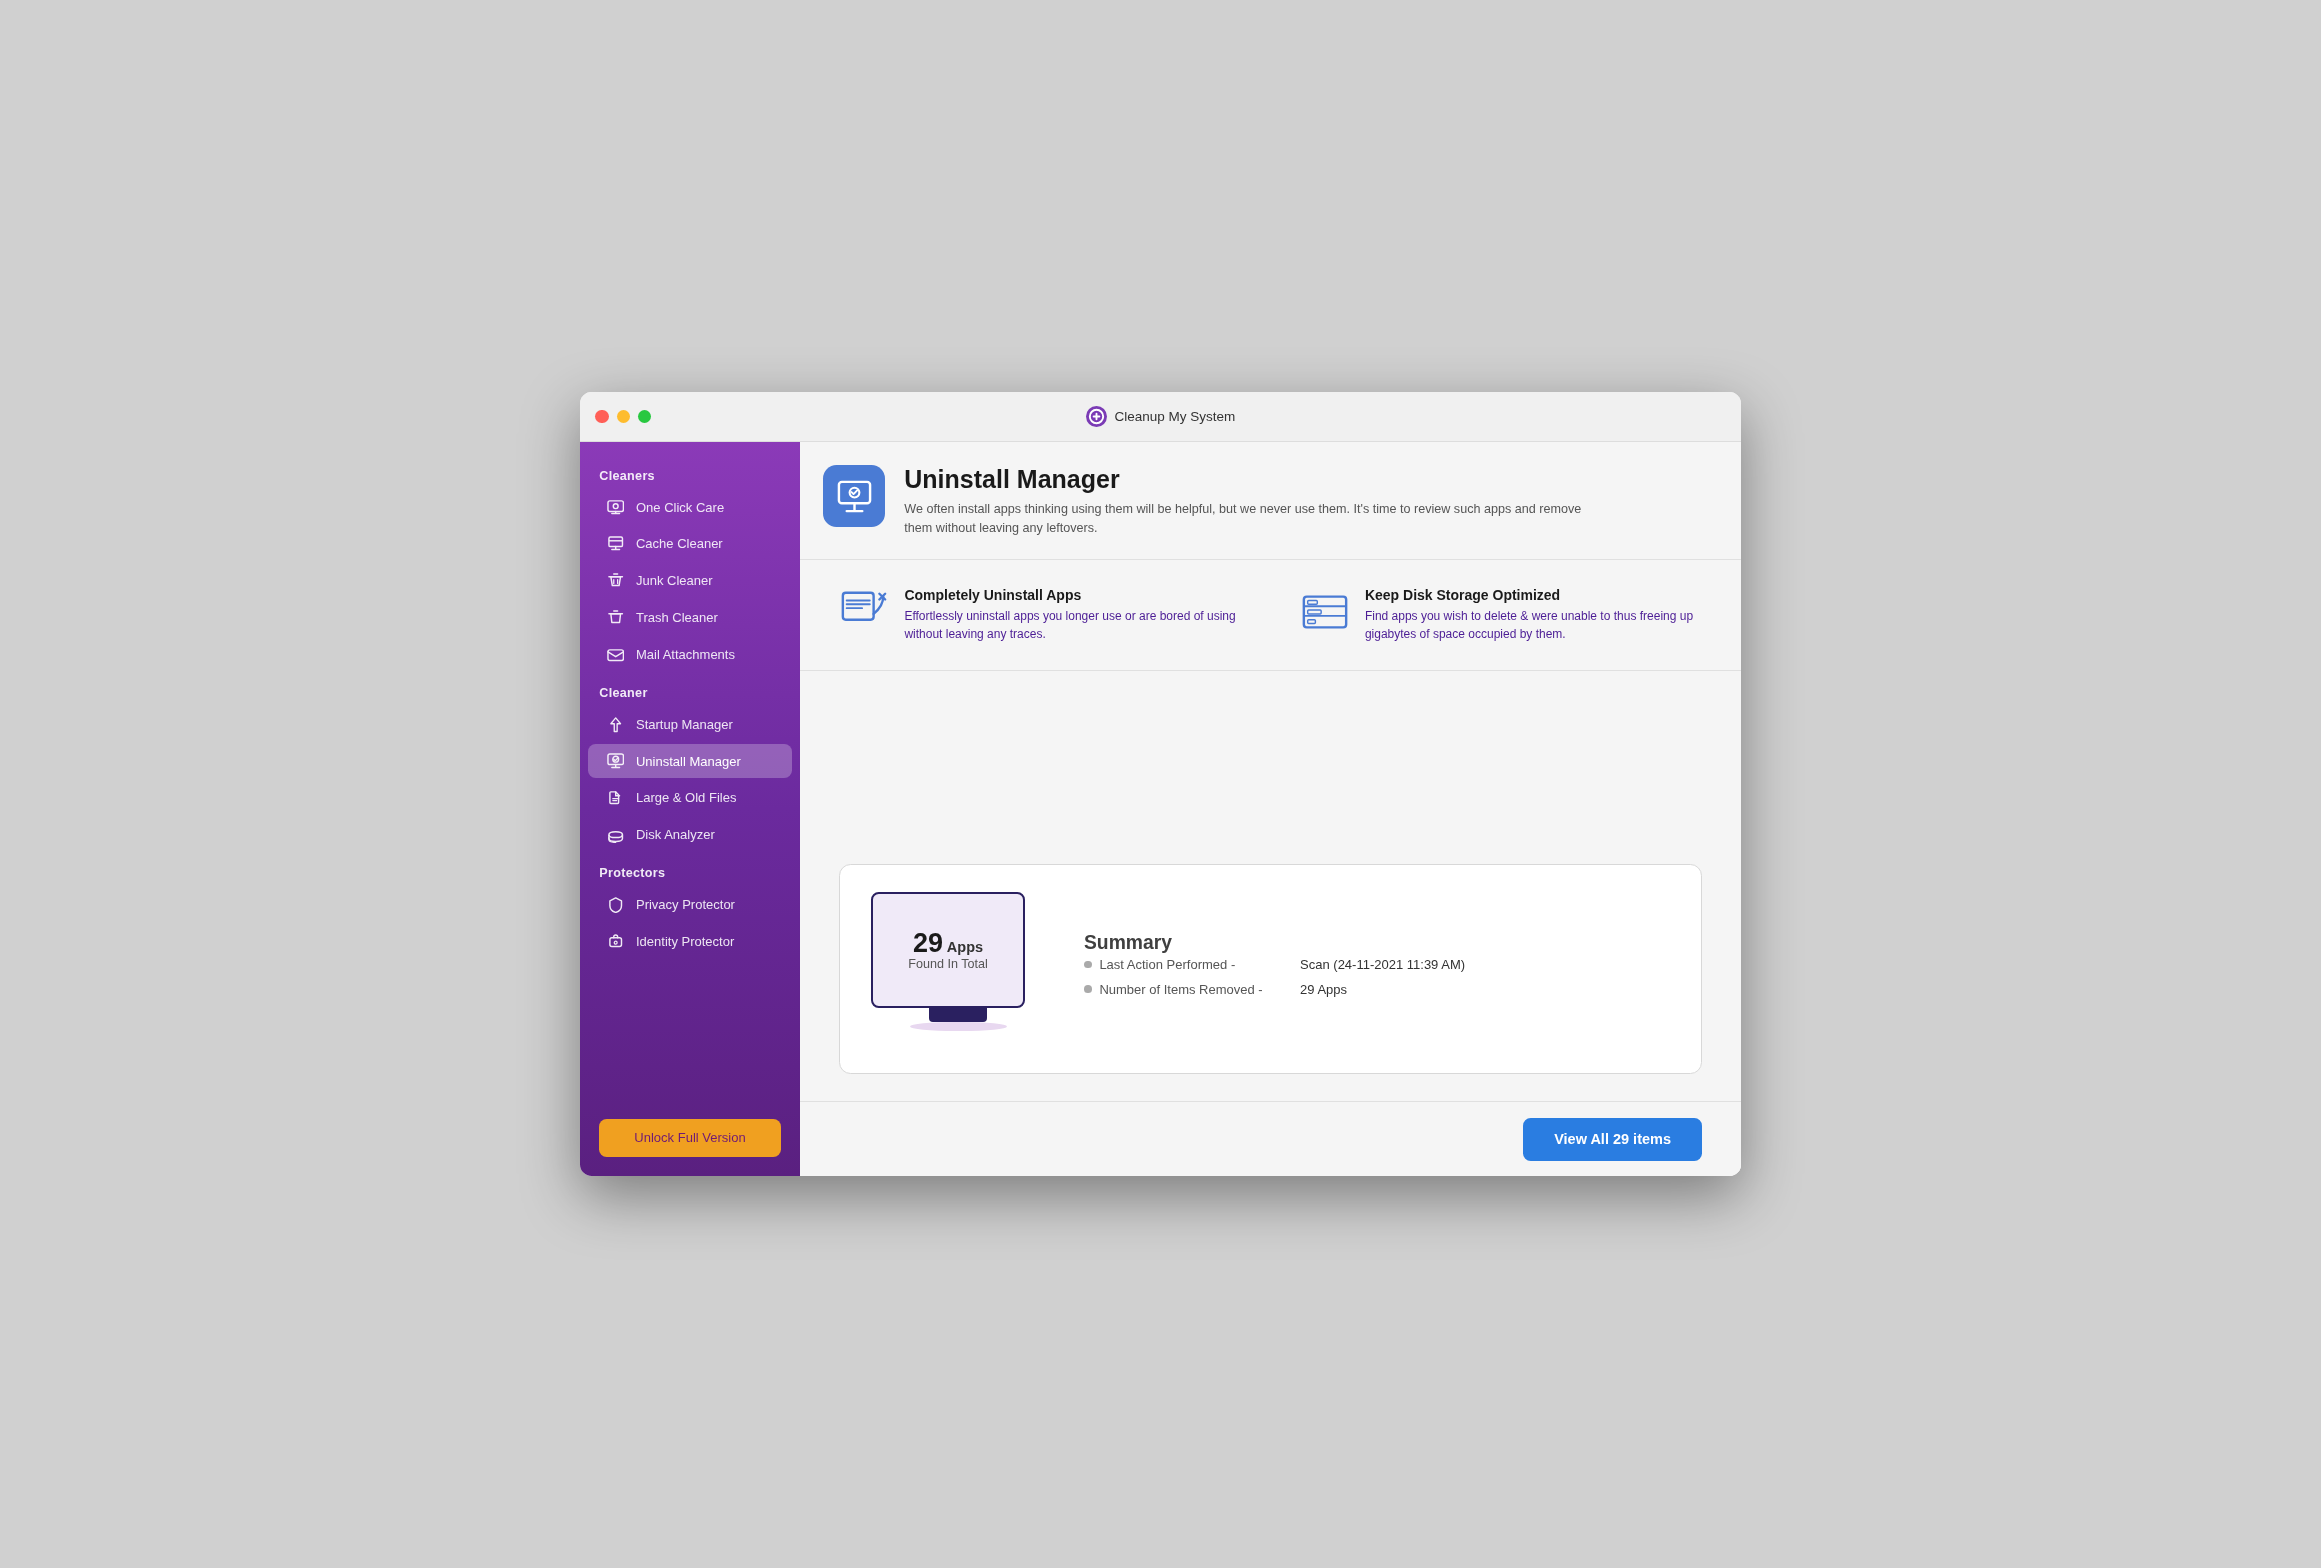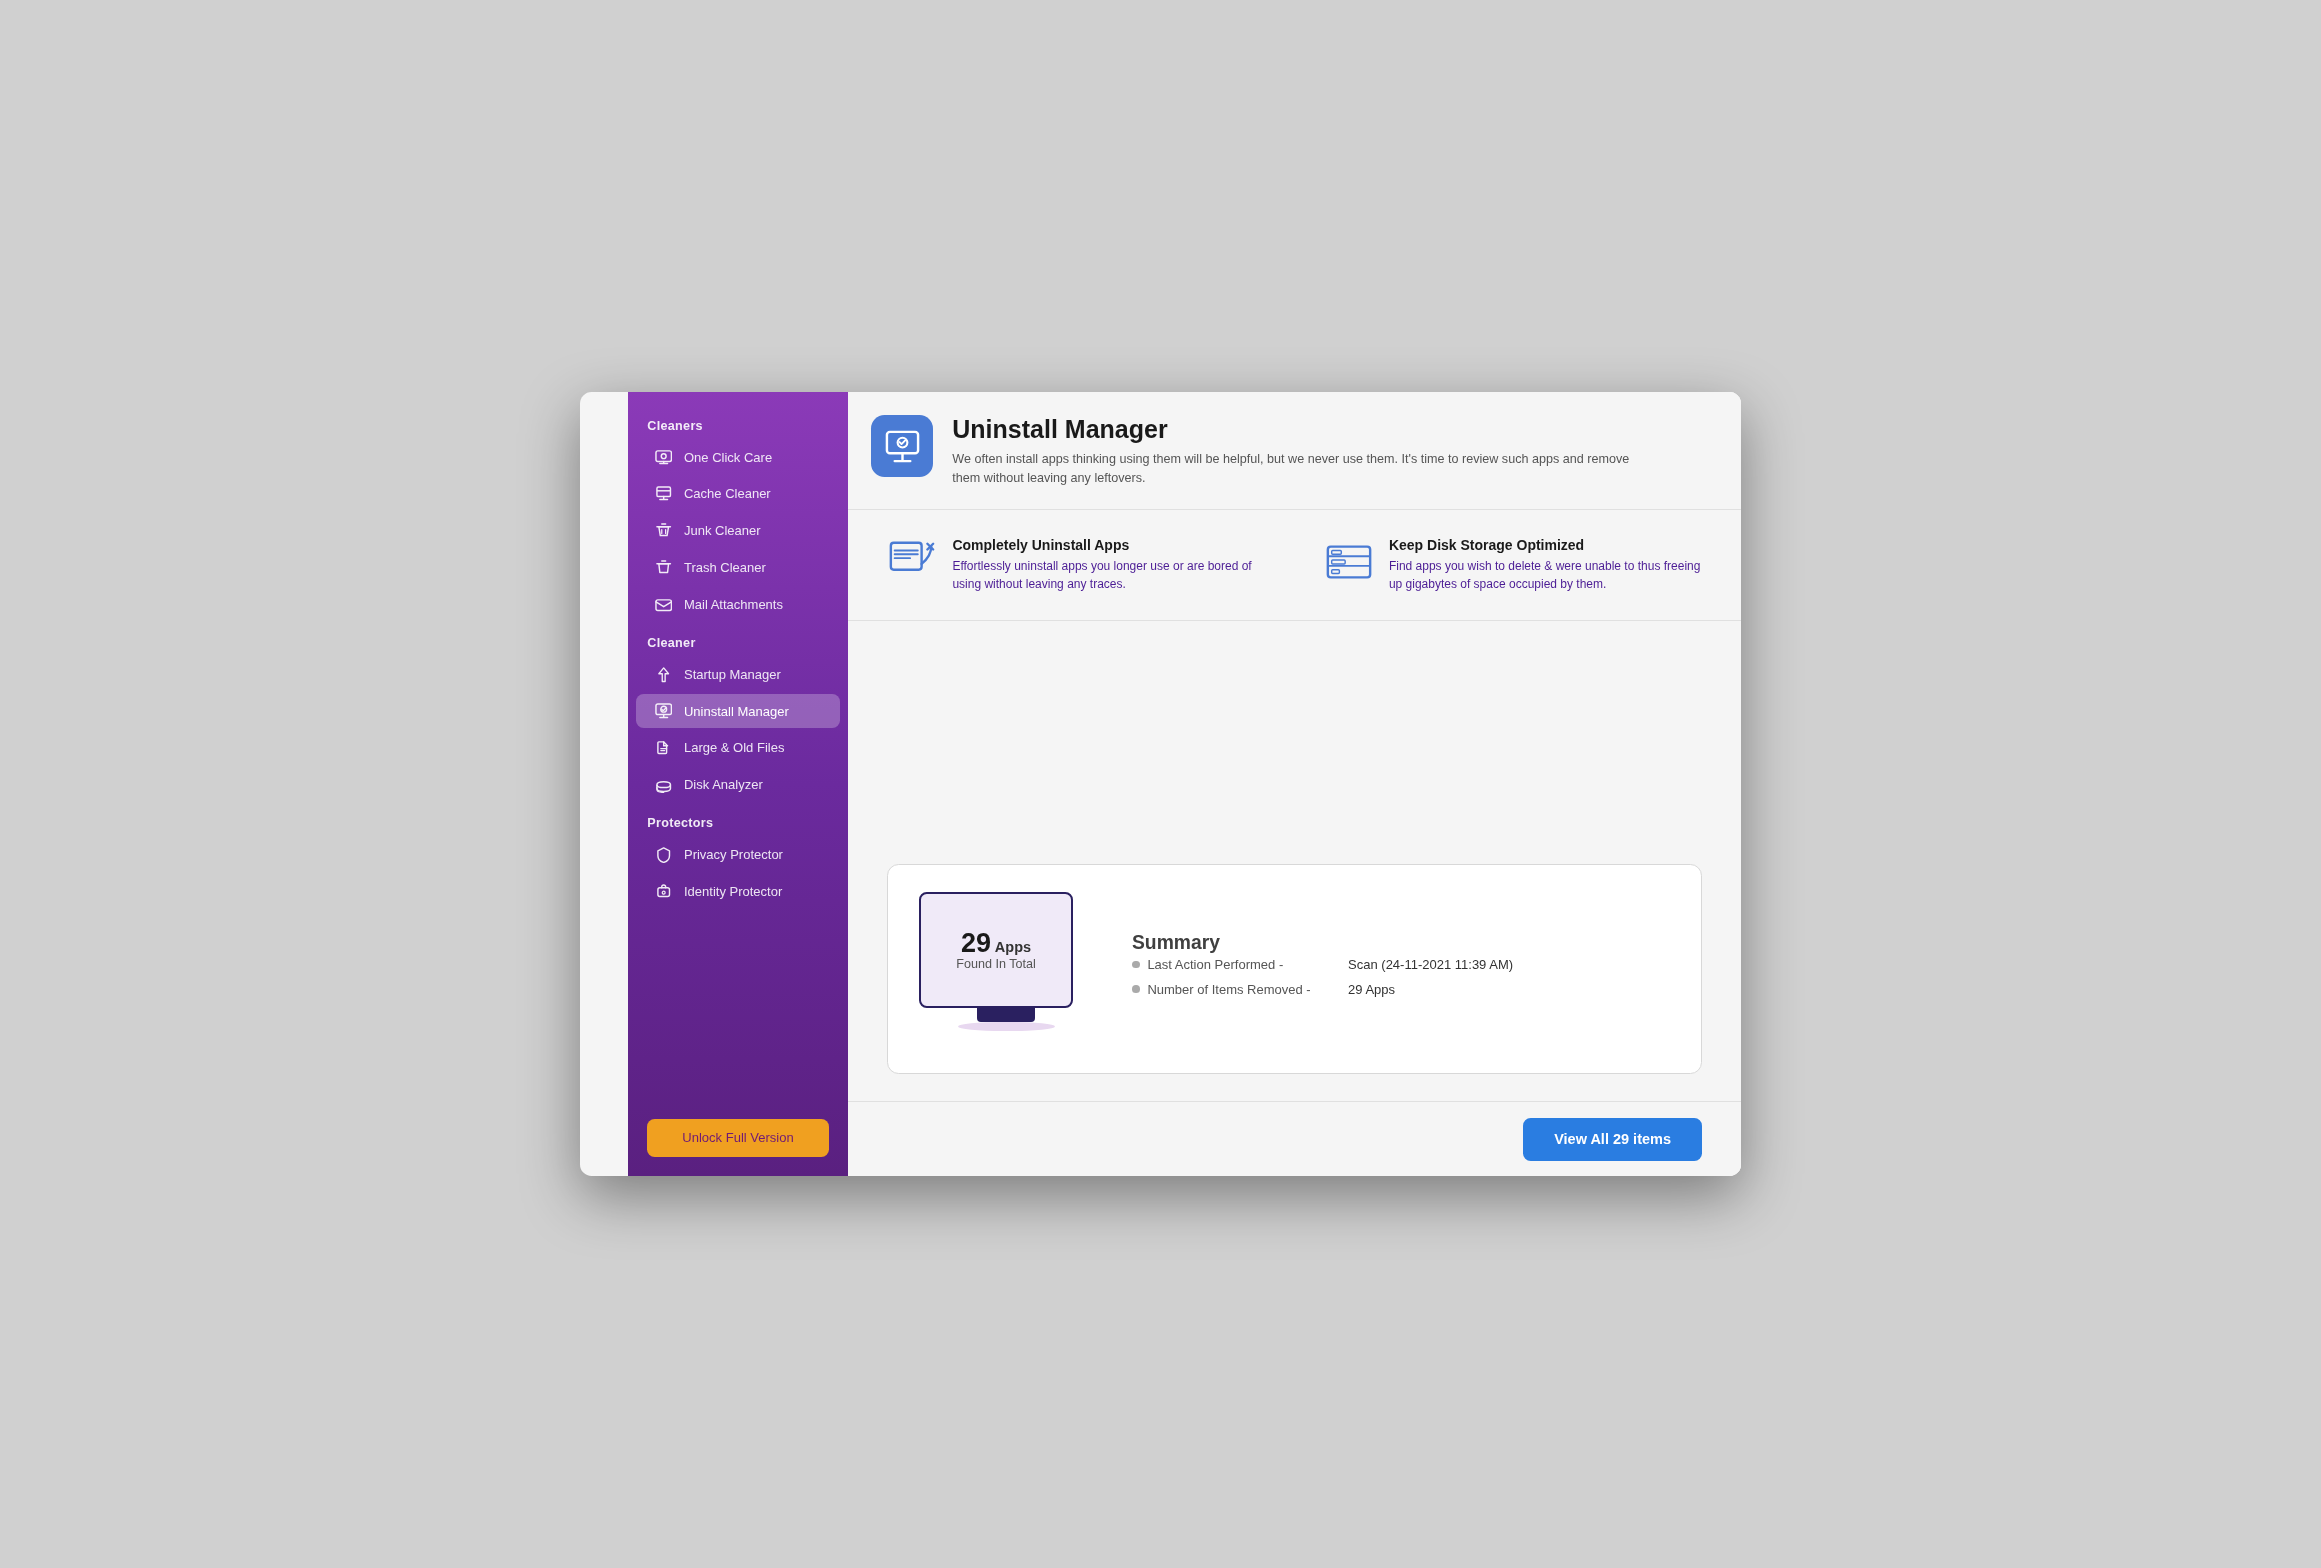--- a/index.html
+++ b/index.html
@@ -67,21 +67,20 @@
       overflow: hidden;
     }
     
     .sidebar {
       width: 220px;
       background: linear-gradient(180deg, #8b3ab8 0%, #6b2a9e 50%, #5a2080 100%);
       display: flex;
       flex-direction: column;
       padding: 19.3px 0 19.3px 0;
       flex-shrink: 0;
-      margin-left: 48px;
     }
     .sidebar-section-label {
       color: rgba(255,255,255,0.9);
       font-size: 12.6px;
       font-weight: 700;
       padding: 7.7px 19.3px 5.8px 19.3px;
       letter-spacing: 0.3px;
     }
     .sidebar-item {
       display: flex;
@@ -298,20 +297,36 @@
       font-size: 14.5px;
       font-weight: 600;
       cursor: pointer;
     }
   </style>
 </head>
 <body>
 
 <div class="window">
 
+  <div class="titlebar">
+    <div class="traffic-lights">
+      <div class="traffic-light tl-red"></div>
+      <div class="traffic-light tl-yellow"></div>
+      <div class="traffic-light tl-green"></div>
+    </div>
+    <div class="titlebar-title">
+
+      <svg class="titlebar-icon" viewBox="0 0 22 22" fill="none">
+        <circle cx="11" cy="11" r="11" fill="#7b3bb5"></circle>
+        <circle cx="11" cy="11" r="7" stroke="white" stroke-width="2" fill="none"></circle>
+        <path d="M8 11h6M11 8v6" stroke="white" stroke-width="2" stroke-linecap="round"></path>
+      </svg>
+      <span>Cleanup My System</span>
+    </div>
+  </div>
 
   <div class="main-layout">
 
     <div class="sidebar">
 
       <div class="sidebar-section-label">Cleaners</div>
 
       <div class="sidebar-item">
         <svg class="sidebar-icon" viewBox="0 0 18 18" fill="none">
           <rect x="1" y="3" width="16" height="11" rx="2" stroke="white" stroke-width="1.5"></rect>

